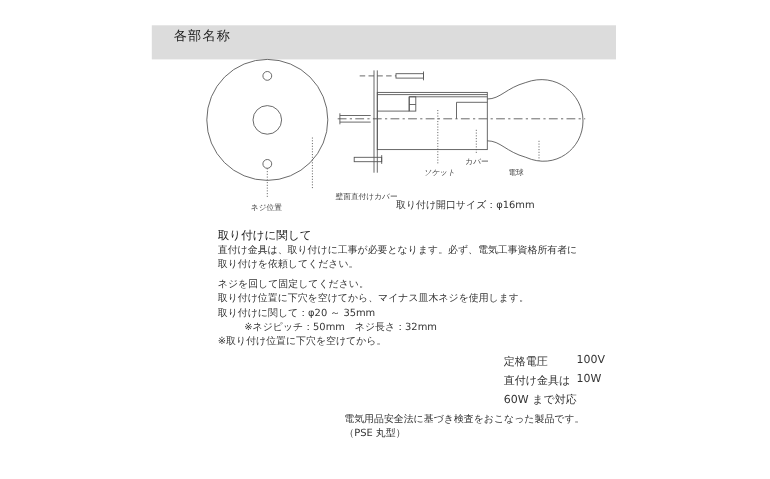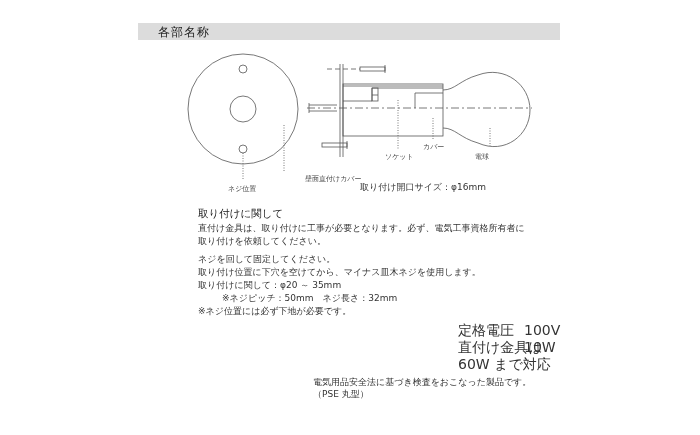--- a/index.html
+++ b/index.html
@@ -1,25 +1,25 @@
 <!DOCTYPE html>
 <html><head>
 <meta charset="utf-8">
 <style>
   html, body { margin:0; padding:0; background:#ffffff; }
   body { width:700px; height:435px; position:relative; overflow:hidden;
          font-family:"DejaVu Sans", sans-serif; color:#333; }
-  .header { position:absolute; left:138px; top:23px; width:422px; height:17px;
+  .header { position:absolute; left:138px; top:23px; width:422px; height:31px;
             background:#dcdcdc; }
   .header span { position:absolute; left:20px; top:1px; font-size:12px; color:#222; letter-spacing:1px; }
   .lbl { position:absolute; font-size:7px; color:#444; white-space:nowrap; }
   .txt { position:absolute; font-size:9px; color:#333; white-space:nowrap; line-height:13px; }
   .h2 { position:absolute; font-size:10.5px; color:#222; white-space:nowrap; }
   svg { position:absolute; left:0; top:0; }
-  .spec { position:absolute; font-size:14px; color:#333; white-space:nowrap; }
+  .spec { position:absolute; font-size:10px; color:#333; white-space:nowrap; }
 </style>
 </head>
 <body>
 
 <div class="header">
   <span>各部名称</span>
 </div>
 
 <svg width="700" height="435">
 
@@ -61,34 +61,34 @@
     <line x1="307" y1="108" x2="532" y2="108" stroke-dasharray="8,3,2,3"></line>
 
     <line x1="398" y1="100" x2="398" y2="150" stroke-dasharray="1,1.5"></line>
     <line x1="433" y1="118" x2="433" y2="140" stroke-dasharray="1,1.5"></line>
     <line x1="490" y1="128" x2="490" y2="146" stroke-dasharray="1,1.5"></line>
   </g>
 </svg>
 
 <span class="lbl" style="left:228px; top:184px;">ネジ位置</span>
 <span class="lbl" style="left:259px; top:174px;margin-left:46px;">壁面直付けカバー</span>
-<span class="lbl" style="left:385px; top:152px;">ソケット</span>
+<span class="lbl" style="left:385px; top:152px;font-style:italic;">ソケット</span>
 <span class="lbl" style="left:423px; top:142px;">カバー</span>
-<span class="lbl" style="left:475px; top:152px;">電球</span>
+<span class="lbl" style="left:462px; top:152px;">電球</span>
 <span class="txt" style="left:340px; top:181px;padding-left:20px;">取り付け開口サイズ：φ16mm</span>
 
 <div class="h2" style="left:198px; top:207px;">取り付けに関して</div>
 <div class="txt" style="left:198px; top:222px;">直付け金具は、取り付けに工事が必要となります。必ず、電気工事資格所有者に</div>
 <div class="txt" style="left:198px; top:235px;">取り付けを依頼してください。</div>
 
 <div class="txt" style="left:198px; top:253px;">ネジを回して固定してください。</div>
 <div class="txt" style="left:198px; top:266px;">取り付け位置に下穴を空けてから、マイナス皿木ネジを使用します。</div>
 <div class="txt" style="left:198px; top:279px;">取り付けに関して：φ20 ～ 35mm</div>
 <div class="txt" style="left:198px; top:292px;margin-left:24px;">※ネジピッチ：50mm　ネジ長さ：32mm</div>
-<div class="txt" style="left:198px; top:305px;">※ネジ位置には必ず下地が必要です。</div>
+<div class="txt" style="left:198px; top:305px;">※取り付け位置に下穴を空けてから。</div>
 
 <div class="spec" style="left:458px; top:322px;">定格電圧</div>
 <div class="spec" style="left:524px; top:322px;">100V</div>
 <div class="spec" style="left:458px; top:339px;">直付け金具は</div>
 <div class="spec" style="left:524px; top:339px;">10W</div>
 <div class="spec" style="left:458px; top:356px;">60W まで対応</div>
 
 <div class="txt" style="left:313px; top:376px;">電気用品安全法に基づき検査をおこなった製品です。</div>
 <div class="txt" style="left:313px; top:388px;">（PSE 丸型）</div>
 

